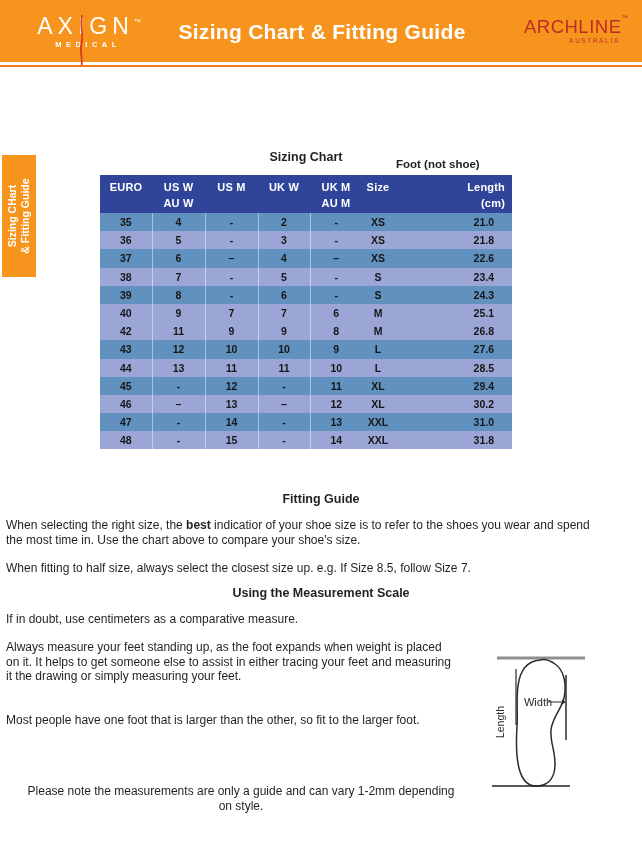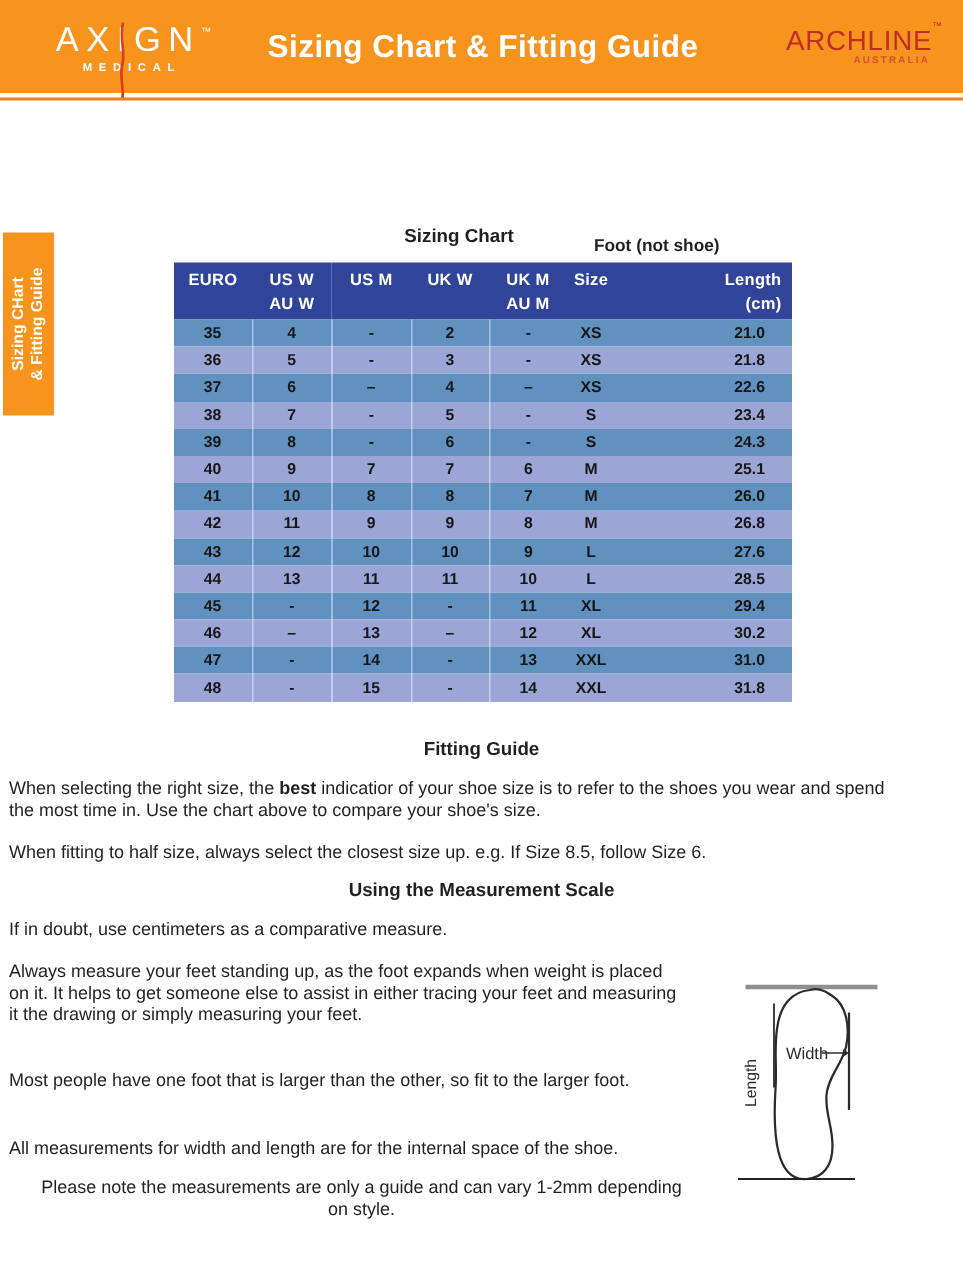--- a/index.html
+++ b/index.html
@@ -33,21 +33,21 @@
   .side-tab-inner{position:absolute;left:0;top:0;width:122px;height:34px;
       transform:rotate(-90deg) translateX(-122px);transform-origin:0 0;
       color:#fff;font-weight:700;font-size:10.5px;line-height:13px;text-align:center;
       white-space:pre-line;display:flex;align-items:center;justify-content:center;}
 
   
   .chart-title{position:absolute;left:100px;top:150px;width:412px;text-align:center;
       font-size:12.5px;font-weight:700;}
   .foot-note{position:absolute;left:396px;top:158px;width:116px;
       font-size:11.5px;font-weight:700;}
-  table.size-table{position:absolute;left:116px;top:175px;width:412px;
+  table.size-table{position:absolute;left:100px;top:175px;width:412px;
       border-collapse:collapse;table-layout:fixed;}
   table.size-table th{background:var(--table-header-blue);color:#fff;font-size:11px;font-weight:700;
       height:38px;vertical-align:top;padding-top:4px;text-align:center;letter-spacing:.2px;}
   table.size-table th div{line-height:16px;}
   table.size-table td{height:18.2px;text-align:center;font-size:10.5px;font-weight:700;
       color:#161616;padding:0;}
   tr.row-dark td{background:var(--row-dark);}
   tr.row-light td{background:var(--row-light);}
   table.size-table td:nth-child(-n+5):not(:first-child){border-left:1px solid rgba(255,255,255,.45);}
   table.size-table th:nth-child(1),table.size-table td:nth-child(1){width:52px;}
@@ -178,29 +178,20 @@
         </tr>
         <tr class="row-light">
           <td>40</td>
           <td>9</td>
           <td>7</td>
           <td>7</td>
           <td>6</td>
           <td>M</td>
           <td>25.1</td>
         </tr>
-        <tr class="row-dark">
-          <td>41</td>
-          <td>10</td>
-          <td>8</td>
-          <td>8</td>
-          <td>7</td>
-          <td>M</td>
-          <td>26.0</td>
-        </tr>
         <tr class="row-light">
           <td>42</td>
           <td>11</td>
           <td>9</td>
           <td>9</td>
           <td>8</td>
           <td>M</td>
           <td>26.8</td>
         </tr>
         <tr class="row-dark">
@@ -256,29 +247,28 @@
           <td>14</td>
           <td>XXL</td>
           <td>31.8</td>
         </tr>
       </tbody>
   </table>
 
   <div class="sec-title t1">Fitting Guide</div>
   <p class="body p1"><span>When selecting the right size, the </span><b>best</b><span> indicatior of your shoe size is to refer to the shoes you wear and spend
 the most time in. Use the chart above to compare your shoe's size.</span></p>
-  <p class="body p2">When fitting to half size, always select the closest size up. e.g. If Size 8.5, follow Size 6.</p>
+  <p class="body p2">When fitting to half size, always select the closest size up. e.g. If Size 8.5, follow Size 7.</p>
 
   <div class="sec-title t2">Using the Measurement Scale</div>
   <p class="body m1">If in doubt, use centimeters as a comparative measure.</p>
   <p class="body m2">Always measure your feet standing up, as the foot expands when weight is placed
 on it. It helps to get someone else to assist in either tracing your feet and measuring
 it the drawing or simply measuring your feet.</p>
   <p class="body m3">Most people have one foot that is larger than the other, so fit to the larger foot.</p>
-  <p class="body m4">All measurements for width and length are for the internal space of the shoe.</p>
   <p class="body m5">Please note the measurements are only a guide and can vary 1-2mm depending
 on style.</p>
 
   <svg class="foot-diagram" width="160" height="160" viewBox="0 0 160 160">
     <line x1="15" y1="18" x2="103" y2="18" stroke="#8f8f8f" stroke-width="3"></line>
     <path d="M 58 20 C 46 21, 38 30, 36 46 C 34 60, 36 72, 35 86 C 34 102, 34 116, 37 128 C 40 140, 46 147, 56 146 C 67 145, 73 137, 73 124 C 73 110, 68 102, 69 90 C 70 78, 79 70, 82 58 C 85 44, 82 30, 73 24 C 66 19, 62 19, 58 20 Z" fill="none" stroke="#2b2b2b" stroke-width="1.5"></path>
     <line x1="34" y1="29" x2="34" y2="85" stroke="#2b2b2b" stroke-width="1.2"></line>
     <line x1="84" y1="35" x2="84" y2="100" stroke="#2b2b2b" stroke-width="1.5"></line>
     <line x1="66" y1="62" x2="81" y2="62" stroke="#2b2b2b" stroke-width="1"></line>
     <polygon points="80,59.5 84,62 80,64.5" fill="#2b2b2b"></polygon>

